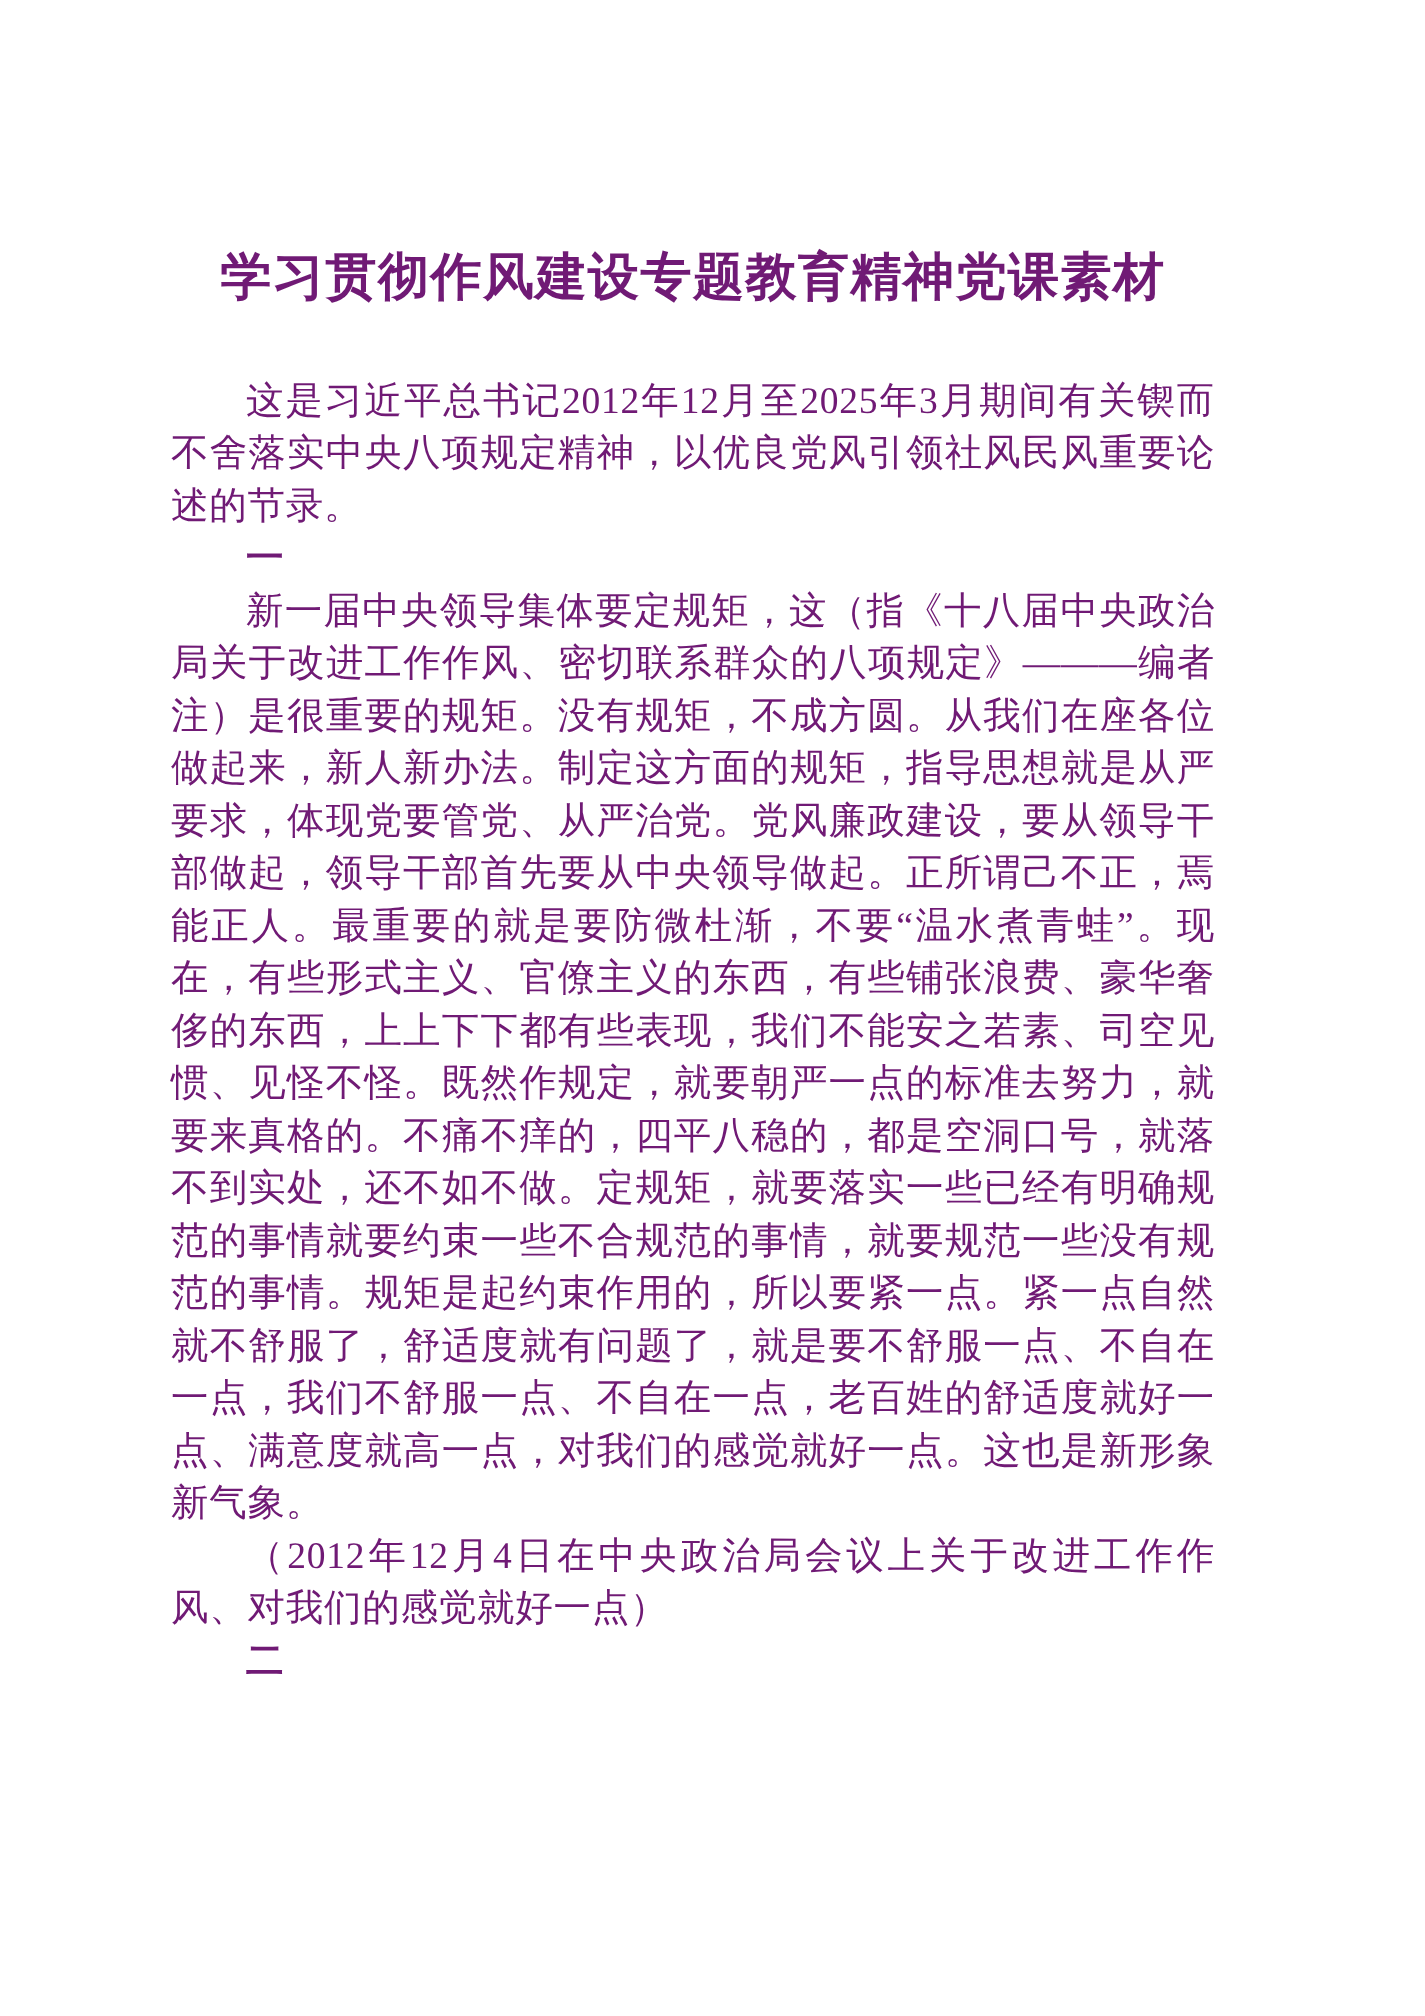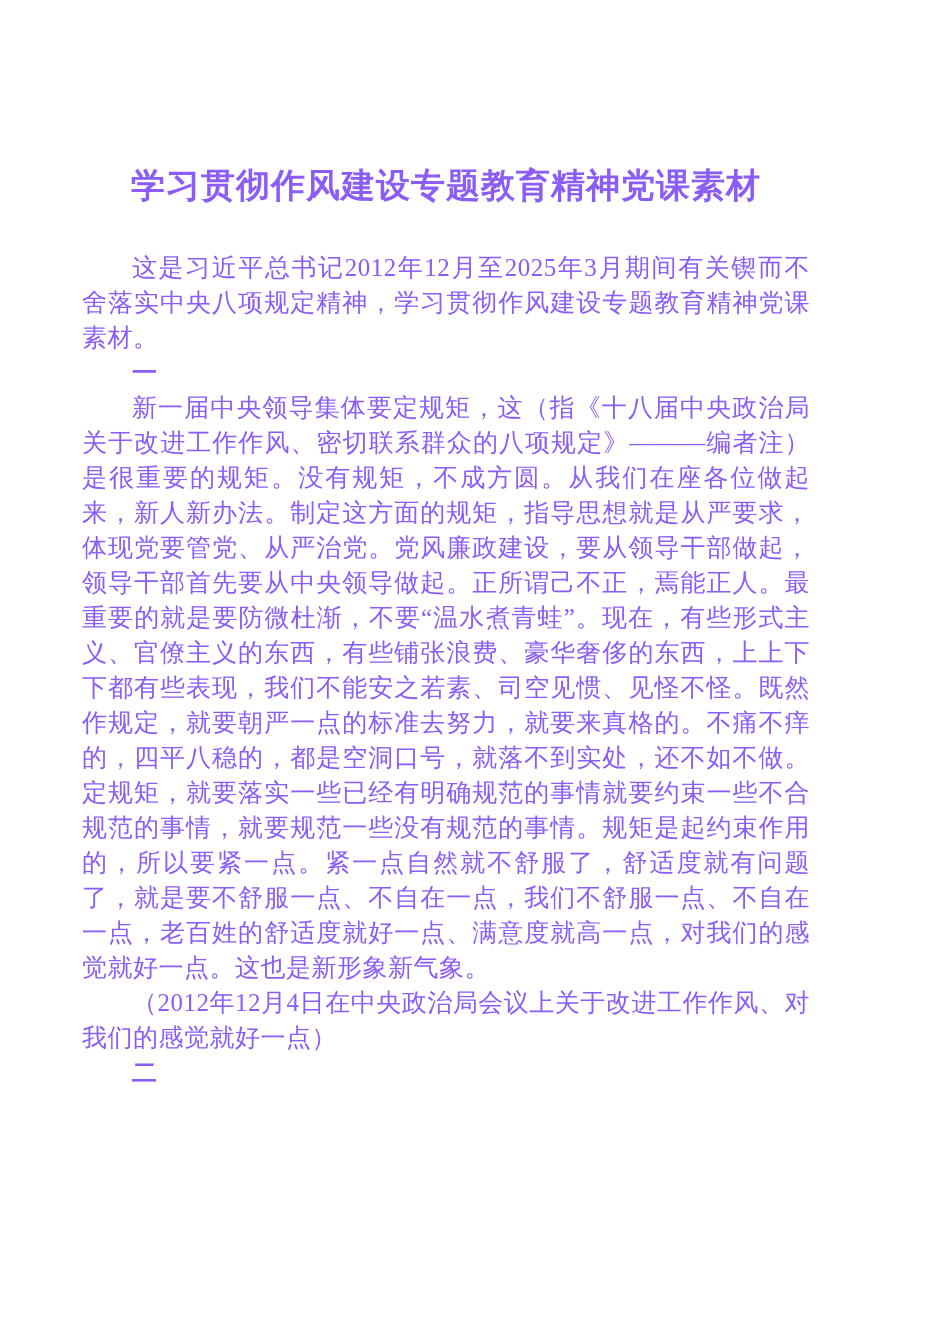--- a/index.html
+++ b/index.html
@@ -9,23 +9,23 @@
   body {
     width: 950px;
     height: 1344px;
     background: #ffffff;
     overflow: hidden;
   }
   .page {
     box-sizing: border-box;
     width: 950px;
     height: 1344px;
-    padding: 148px 140px 0 82px;
+    padding: 148px 140px 0 114px;
     background: #ffffff;
-    color: #8b5cf6;
+    color: #701a75;
     font-family: "Liberation Serif", "DejaVu Serif", serif;
   }
   .doc-title {
     margin: 0 0 26px 0;
     text-align: center;
     font-size: 34px;
     font-weight: 700;
     line-height: 76px;
     letter-spacing: 1px;
   }
@@ -48,21 +48,21 @@
 </style>
 </head>
 <body>
 
 <div class="page">
 
   <h1 class="doc-title">
     <span class="doc-title-line">学习贯彻作风建设专题教育精神党课素材</span>
   </h1>
 
-  <p class="para">这是习近平总书记2012年12月至2025年3月期间有关锲而不舍落实中央八项规定精神，学习贯彻作风建设专题教育精神党课素材。</p>
+  <p class="para">这是习近平总书记2012年12月至2025年3月期间有关锲而不舍落实中央八项规定精神，以优良党风引领社风民风重要论述的节录。</p>
 
   <p class="para section-marker">一</p>
 
   <p class="para">新一届中央领导集体要定规矩，这（指《十八届中央政治局关于改进工作作风、密切联系群众的八项规定》———编者注）是很重要的规矩。没有规矩，不成方圆。从我们在座各位做起来，新人新办法。制定这方面的规矩，指导思想就是从严要求，体现党要管党、从严治党。党风廉政建设，要从领导干部做起，领导干部首先要从中央领导做起。正所谓己不正，焉能正人。最重要的就是要防微杜渐，不要“温水煮青蛙”。现在，有些形式主义、官僚主义的东西，有些铺张浪费、豪华奢侈的东西，上上下下都有些表现，我们不能安之若素、司空见惯、见怪不怪。既然作规定，就要朝严一点的标准去努力，就要来真格的。不痛不痒的，四平八稳的，都是空洞口号，就落不到实处，还不如不做。定规矩，就要落实一些已经有明确规范的事情就要约束一些不合规范的事情，就要规范一些没有规范的事情。规矩是起约束作用的，所以要紧一点。紧一点自然就不舒服了，舒适度就有问题了，就是要不舒服一点、不自在一点，我们不舒服一点、不自在一点，老百姓的舒适度就好一点、满意度就高一点，对我们的感觉就好一点。这也是新形象新气象。</p>
 
   <p class="para">（2012年12月4日在中央政治局会议上关于改进工作作风、对我们的感觉就好一点）</p>
 
   <p class="para section-marker">二</p>
 
 </div>

